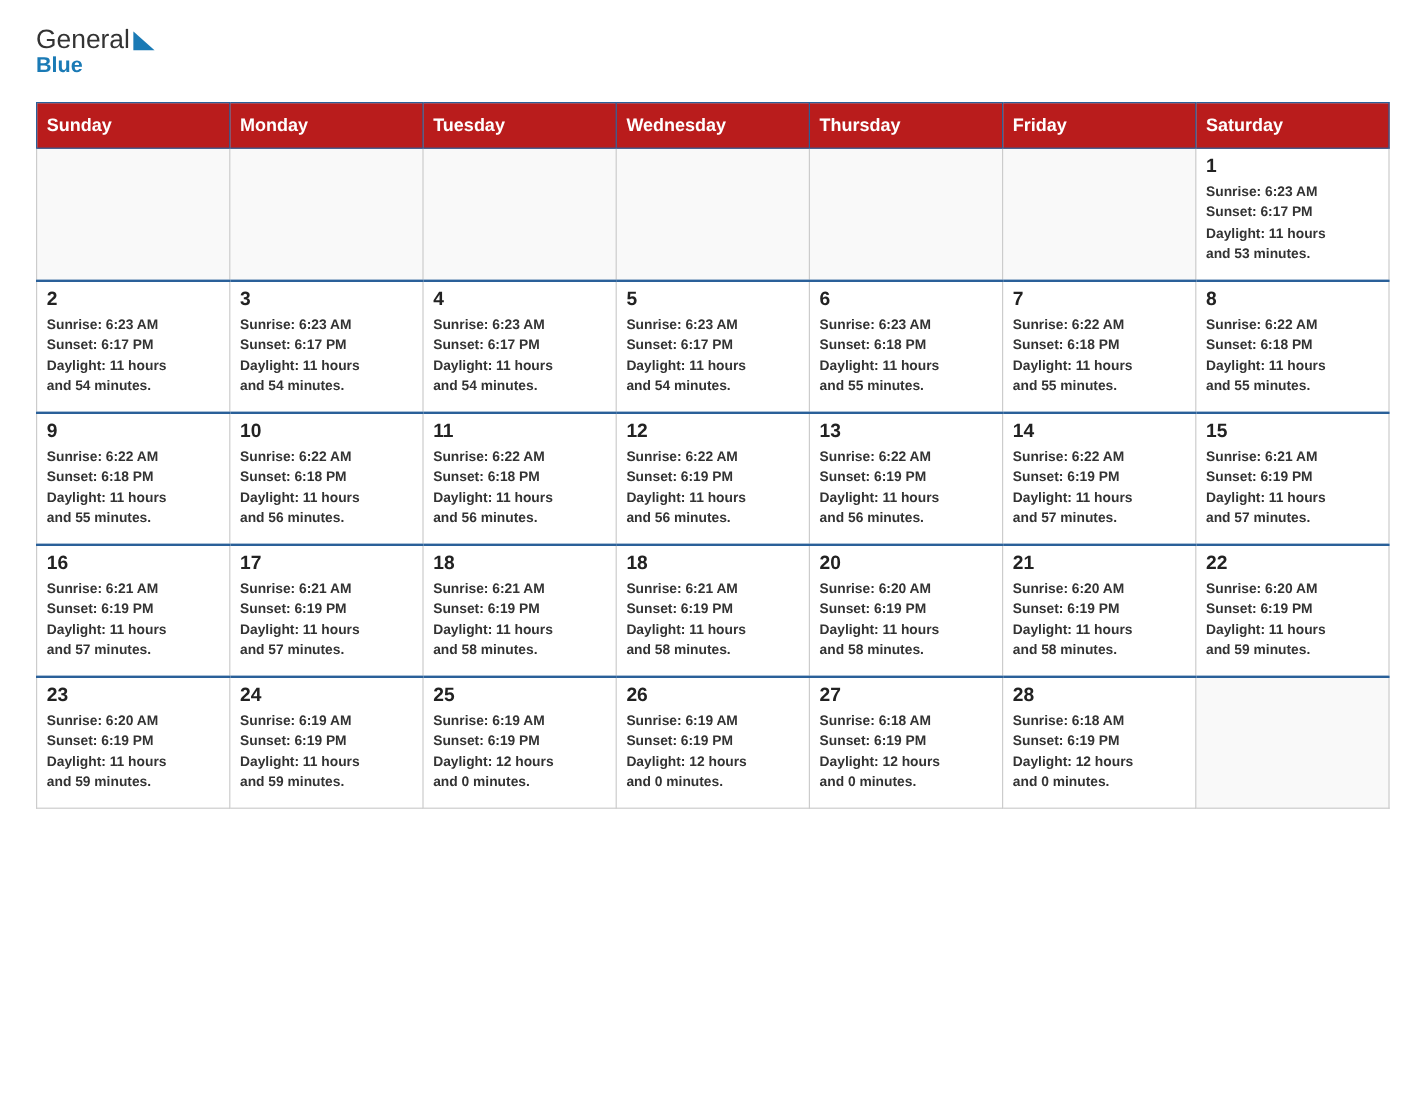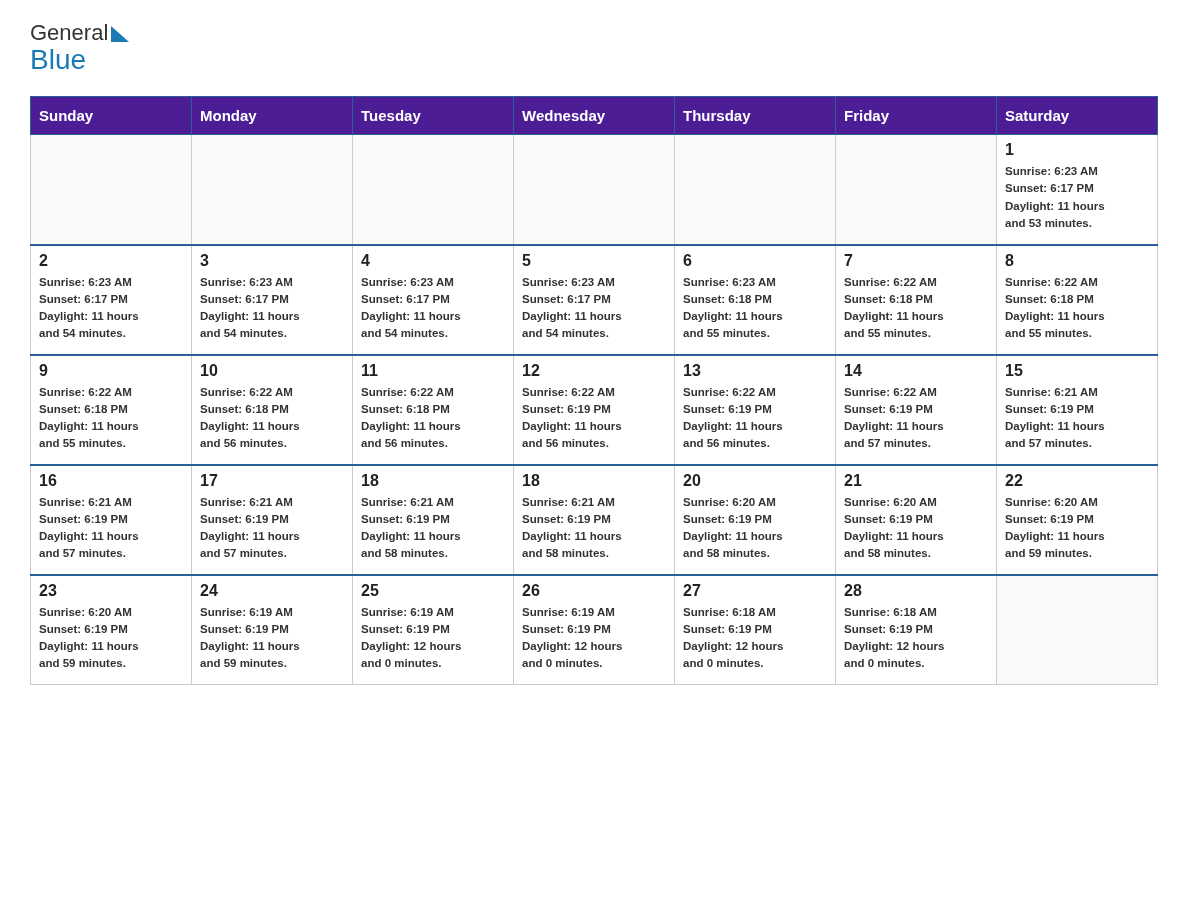--- a/index.html
+++ b/index.html
@@ -29,21 +29,21 @@
       font-size: 20px;
       color: #555;
       margin-top: 4px;
     }
     .calendar {
       width: 100%;
       border-collapse: collapse;
       border: 1px solid #ccc;
     }
     .calendar th {
-      background: #4c1d95;
+      background: #b91c1c;
       color: #fff;
       font-size: 15px;
       font-weight: bold;
       padding: 10px 8px;
       text-align: left;
       border: 1px solid #2a6099;
     }
     .calendar td {
       vertical-align: top;
       border: 1px solid #ccc;
@@ -83,23 +83,23 @@
     .logo-general {
       font-size: 22px;
       color: #333;
       font-weight: normal;
     }
     .logo-arrow-svg {
       margin-left: 3px;
       margin-top: 2px;
     }
     .logo-blue-text {
-      font-size: 28px;
+      font-size: 18px;
       color: #1a7ab5;
-      font-weight: normal;
+      font-weight: bold;
       margin-top: -2px;
     }
   </style>
 </head>
 <body>
 
 <div class="header">
   <div class="logo-wrapper">
     <div class="logo-line1">
       <span class="logo-general">General</span>

